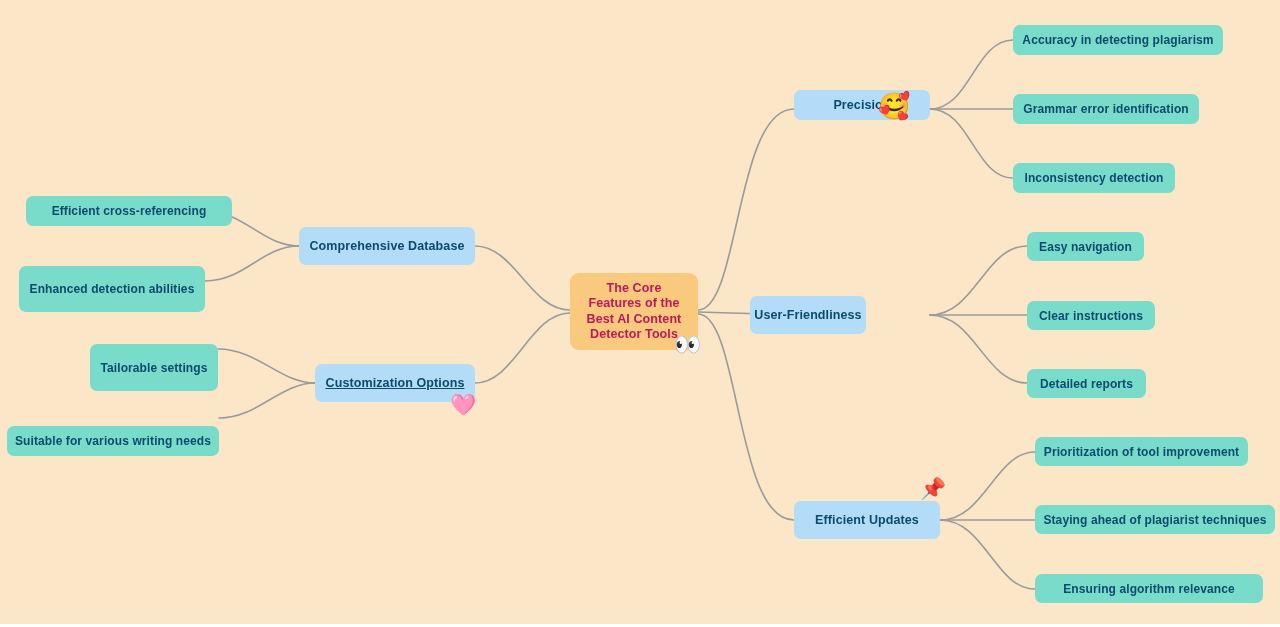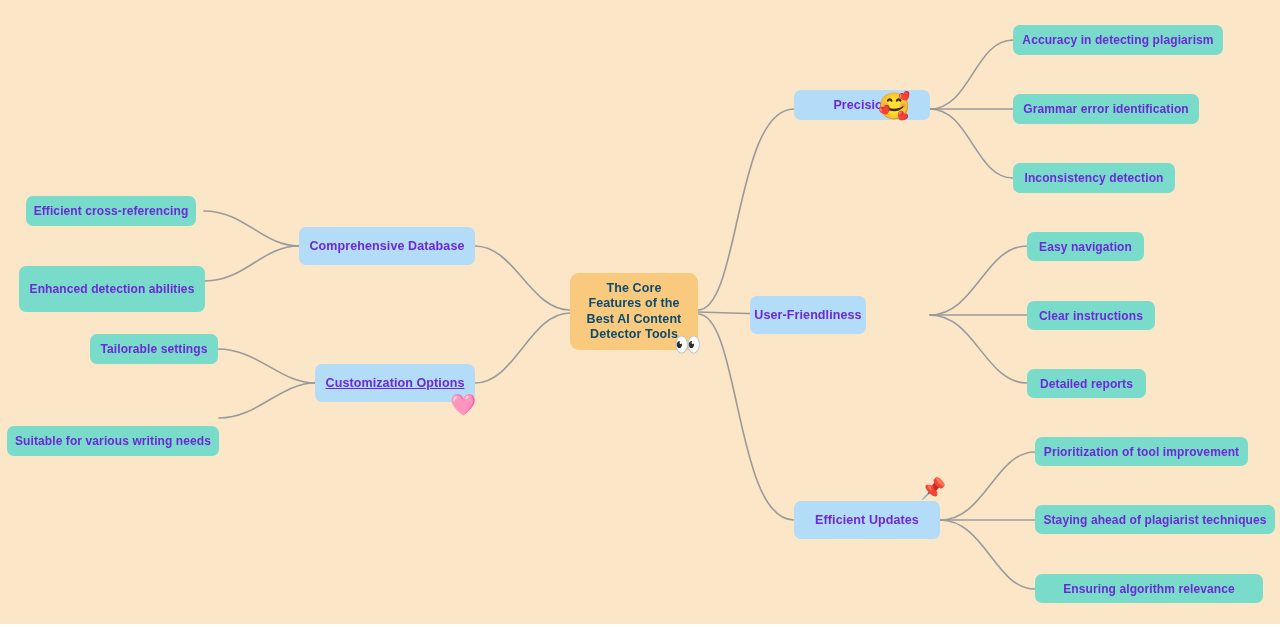--- a/index.html
+++ b/index.html
@@ -23,34 +23,34 @@
     height: 627px;
     pointer-events: none;
   }
   .node {
     position: absolute;
     box-sizing: border-box;
     display: flex;
     align-items: center;
     justify-content: center;
     border-radius: 7px;
-    color: #6d28d9;
+    color: #0c4a6e;
     letter-spacing: 0.1px;
     text-align: center;
     white-space: nowrap;
   }
   .node-central {
     background: #f9c97e;
     border-radius: 9px;
     flex-direction: column;
     justify-content: center;
     font-weight: bold;
     font-size: 12.5px;
     line-height: 15.5px;
-    color: #0c4a6e;
+    color: #be185d;
   }
   .node-branch {
     background: #b2dcf7;
     font-weight: bold;
     font-size: 12.5px;
   }
   .node-leaf {
     background: #79dccb;
     font-weight: bold;
     font-size: 12px;
@@ -107,31 +107,31 @@
           <span>The Core</span>
           <span>Features of the</span>
           <span>Best AI Content</span>
           <span>Detector Tools</span>
         </div>
       </div>
       <div class="emoji" style="left: 674px; top: 334px; font-size: 22px;">👀</div>
       <div class="node node-branch" style="left: 299px; top: 227px; width: 176px; height: 38px;">
         <span>Comprehensive Database</span>
       </div>
-      <div class="node node-leaf" style="left: 26px; top: 196px; width: 170px; height: 30px;">
+      <div class="node node-leaf" style="left: 26px; top: 196px; width: 206px; height: 30px;">
         <span>Efficient cross-referencing</span>
       </div>
       <div class="node node-leaf" style="left: 19px; top: 266px; width: 186px; height: 46px;">
         <span>Enhanced detection abilities</span>
       </div>
       <div class="node node-branch" style="left: 315px; top: 364px; width: 160px; height: 38px; text-decoration: underline;">
         <span>Customization Options</span>
       </div>
       <div class="emoji" style="font-size: 21px; left: 450px; top: 394px;">🩷</div>
-      <div class="node node-leaf" style="left: 90px; top: 334px; width: 128px; height: 30px; text-align: center;">
+      <div class="node node-leaf" style="left: 90px; top: 344px; width: 128px; height: 47px; text-align: center;">
         <span>Tailorable settings</span>
       </div>
       <div class="node node-leaf" style="left: 7px; top: 403px; width: 212px; height: 30px; margin-top: 23px;">
         <span>Suitable for various writing needs</span>
       </div>
       <div class="node node-branch" style="left: 794px; top: 90px; width: 136px; height: 30px;">
         <span>Precision</span>
       </div>
       <div class="emoji" style="font-size: 26px; left: 878px; top: 93px;">🥰</div>
       <div class="node node-leaf" style="left: 1013px; top: 25px; width: 210px; height: 30px;">

